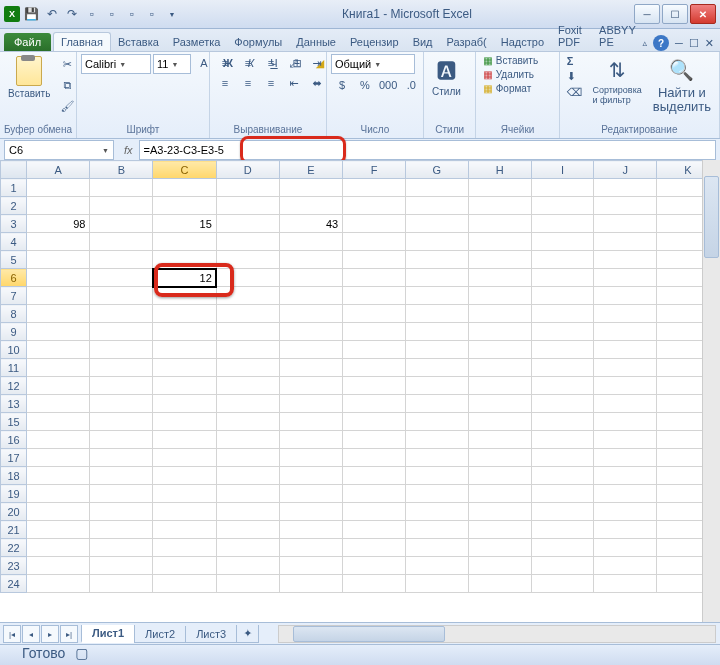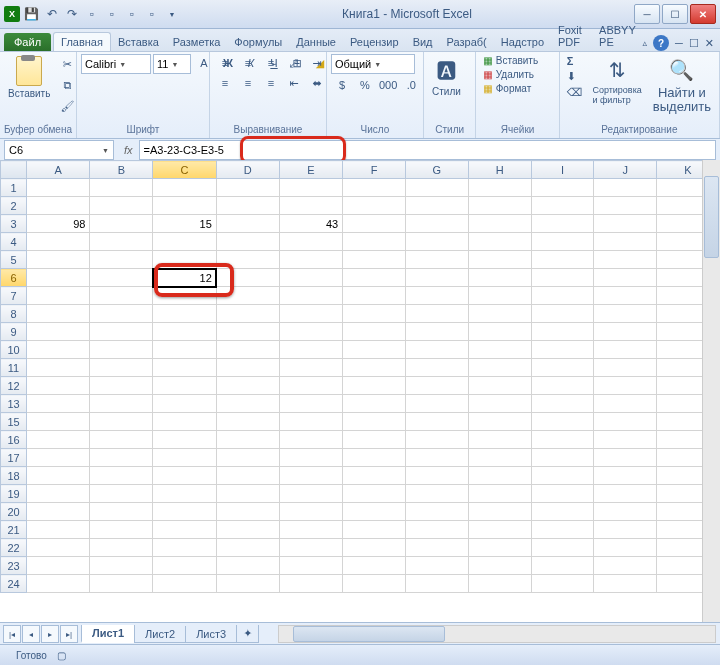--- a/index.html
+++ b/index.html
@@ -54,21 +54,21 @@
 .vscroll{position:absolute;top:160px;right:0;bottom:42px;width:17px;background:#e9e9e9;border-left:1px solid #ccc}
 .vthumb{position:absolute;top:16px;left:1px;right:1px;height:80px;background:linear-gradient(#dce6f2,#c5d4e6);border:1px solid #a7bdd8;border-radius:2px}
 .sheet-tabs{position:absolute;bottom:20px;left:0;right:0;height:22px;background:#e5eefa;display:flex;align-items:center;border-top:1px solid #a7bdd8;font-size:11px}
 .nav-btns{display:flex;gap:1px;padding:0 3px}
 .nav-btn{width:16px;height:16px;border:1px solid #a7bdd8;background:#f5f9fd;display:flex;align-items:center;justify-content:center;font-size:8px;color:#3b5a82}
 .stab{padding:2px 10px;background:#fff;border:1px solid #a7bdd8;border-top:none;font-size:11px;color:#3b5a82;margin-right:-1px}
 .stab.active{background:#fff;font-weight:bold;border-bottom:2px solid #fff}
 .stab.inactive{background:#e5eefa}
 .hscroll{flex:1;height:16px;background:#e9e9e9;margin:0 4px 0 20px;border:1px solid #ccc;position:relative}
 .hthumb{position:absolute;left:14px;top:0;bottom:0;width:150px;background:linear-gradient(#dce6f2,#c5d4e6);border:1px solid #a7bdd8;border-radius:2px}
-.status-bar{position:absolute;bottom:0;left:0;right:0;height:20px;background:linear-gradient(#e5eefa,#cfdcf0);display:flex;align-items:center;padding:0 16px;font-size:10px;color:#3b5a82;border-top:1px solid #a7bdd8}
+.status-bar{position:absolute;bottom:0;left:0;right:0;height:20px;background:linear-gradient(#e5eefa,#cfdcf0);display:flex;align-items:flex-start;padding:0 22px;font-size:14px;color:#3b5a82;border-top:1px solid #a7bdd8}
 .status-right{margin-left:auto;display:flex;align-items:center;gap:6px}
 .view-btn{width:18px;height:14px;border:1px solid #a7bdd8;background:#f5f9fd}
 .zoom-slider{width:80px;height:4px;background:#a7bdd8;position:relative;border-radius:2px}
 .zoom-thumb{position:absolute;left:38px;top:-4px;width:6px;height:12px;background:#f5f9fd;border:1px solid #6a88b0;border-radius:2px}
 </style>
 </head>
 <body>
 
 <div class="window">
 

